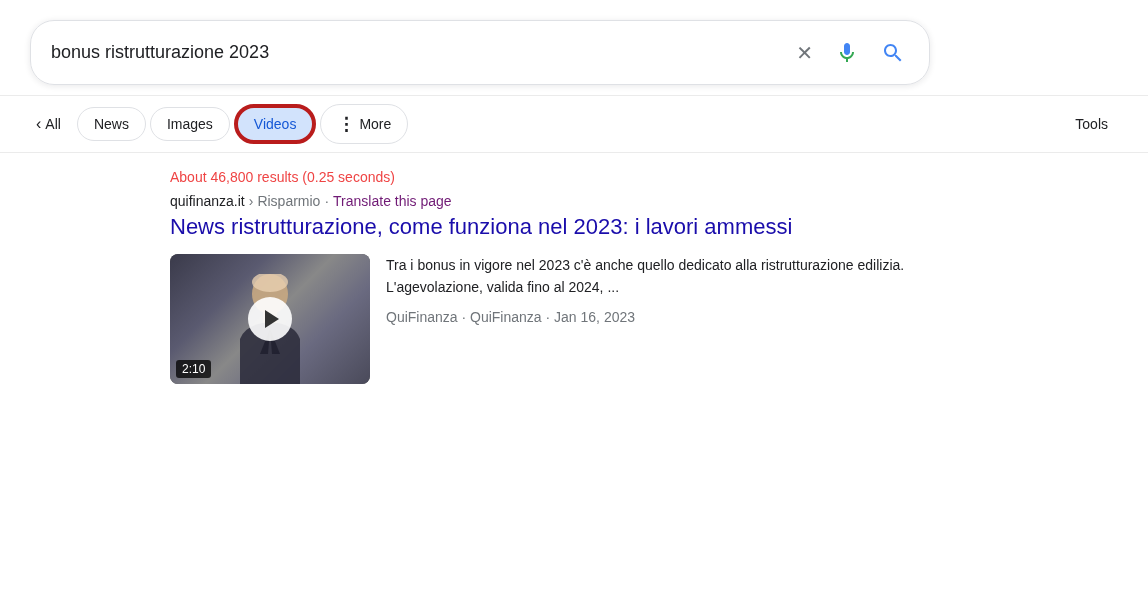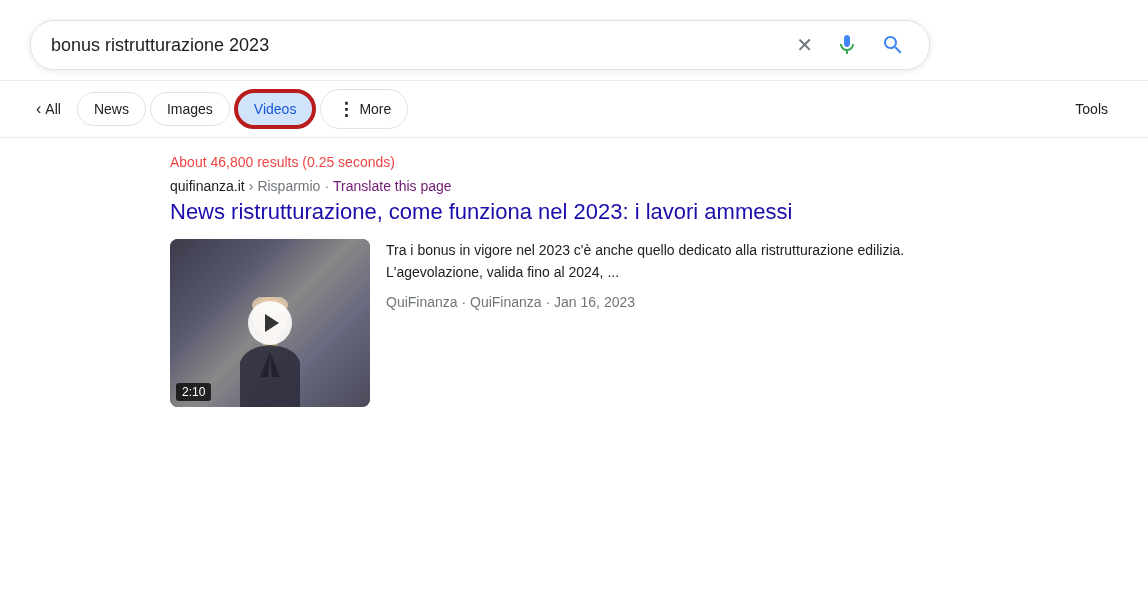--- a/index.html
+++ b/index.html
@@ -18,21 +18,21 @@
       display: flex;
       align-items: center;
     }
     .search-bar {
       display: flex;
       align-items: center;
       border: 1px solid #dfe1e5;
       border-radius: 24px;
       padding: 10px 20px;
       width: 900px;
-      height: 50px;
+      height: 65px;
       box-shadow: 0 1px 6px rgba(32,33,36,0.1);
     }
     .search-input {
       flex: 1;
       border: none;
       outline: none;
       font-size: 18px;
       color: #202124;
       background: transparent;
     }
@@ -181,21 +181,21 @@
 
     .result-body {
       display: flex;
       gap: 16px;
       align-items: flex-start;
     }
 
     .result-thumbnail {
       position: relative;
       width: 200px;
-      height: 168px;
+      height: 130px;
       flex-shrink: 0;
       border-radius: 8px;
       overflow: hidden;
       background: #555;
     }
     .thumbnail-bg {
       width: 100%;
       height: 100%;
       background: linear-gradient(135deg, #3a3a4a 0%, #5a5a70 30%, #888 50%, #6a6a80 70%, #4a4a5a 100%);
       position: relative;

